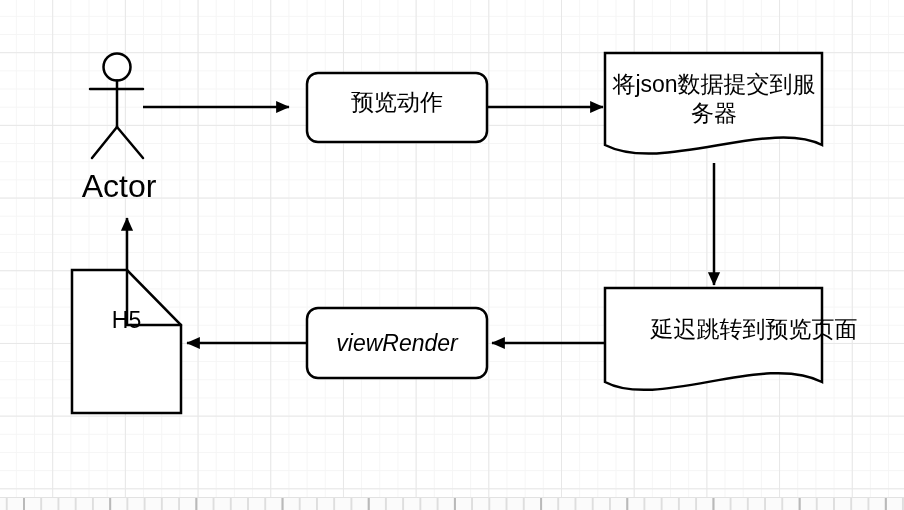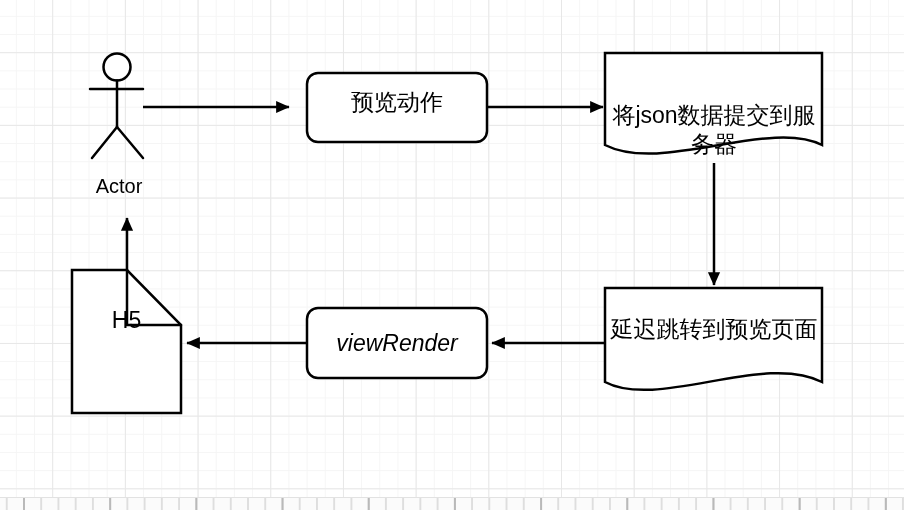--- a/index.html
+++ b/index.html
@@ -47,21 +47,21 @@
     display: flex;
     align-items: center;
     justify-content: center;
     text-align: center;
     color: #000000;
     font-size: 23px;
     line-height: 1.25;
     pointer-events: none;
   }
   .label.actor-name {
-    font-size: 20px;
+    font-size: 32px;
   }
   .ruler {
     position: absolute;
     left: 0;
     top: 497px;
     width: 904px;
     height: 13px;
     background-color: #fbfbfb;
     border-top: 1px solid #e2e2e2;
     background-image:
@@ -114,23 +114,23 @@
       <path class="stick" d="M127,270 L127,325 L181,325"></path>
     </g>
 
     <line class="edge" x1="127" y1="270" x2="127" y2="218" marker-end="url(#arrowhead)"></line>
   </svg>
 
   <div class="label actor-name" style="left:77px; top:172px; width:84px; height:28px;">Actor</div>
 
   <div class="label" style="left:307px; top:73px; width:180px; height:58px;">预览动作</div>
 
-  <div class="label" style="left:606px; top:53px; width:216px; height:92px;margin-top:31px;">将json数据提交到服务器</div>
+  <div class="label" style="left:606px; top:53px; width:216px; height:92px;">将json数据提交到服务器</div>
 
-  <div class="label" style="left:606px; top:288px; width:216px; height:82px;">延迟跳转到预览页面</div>
+  <div class="label" style="left:606px; top:288px; width:216px; height:82px;padding-left:40px;">延迟跳转到预览页面</div>
 
   <div class="label" style="left:307px; top:308px; width:180px; height:70px;font-style:italic;">viewRender</div>
 
   <div class="label" style="left:72px; top:270px; width:109px; height:101px;">H5</div>
 
   <div class="ruler"></div>
 
 </div>
 
 </body></html>

